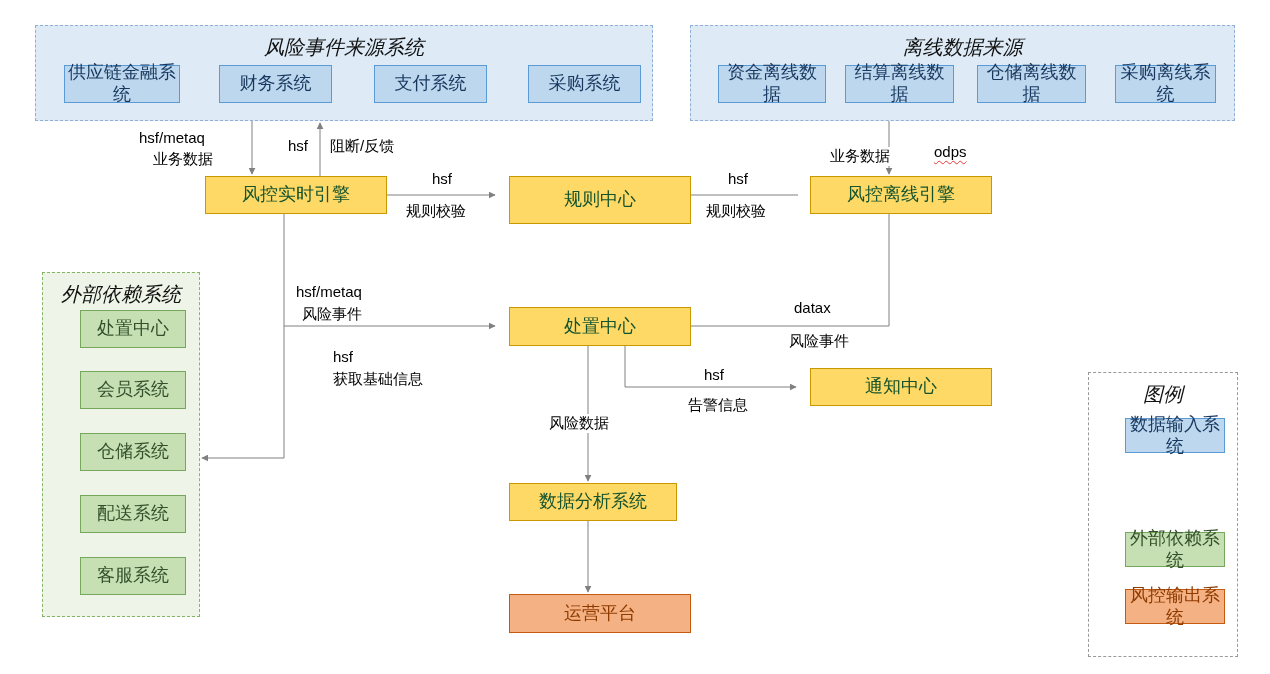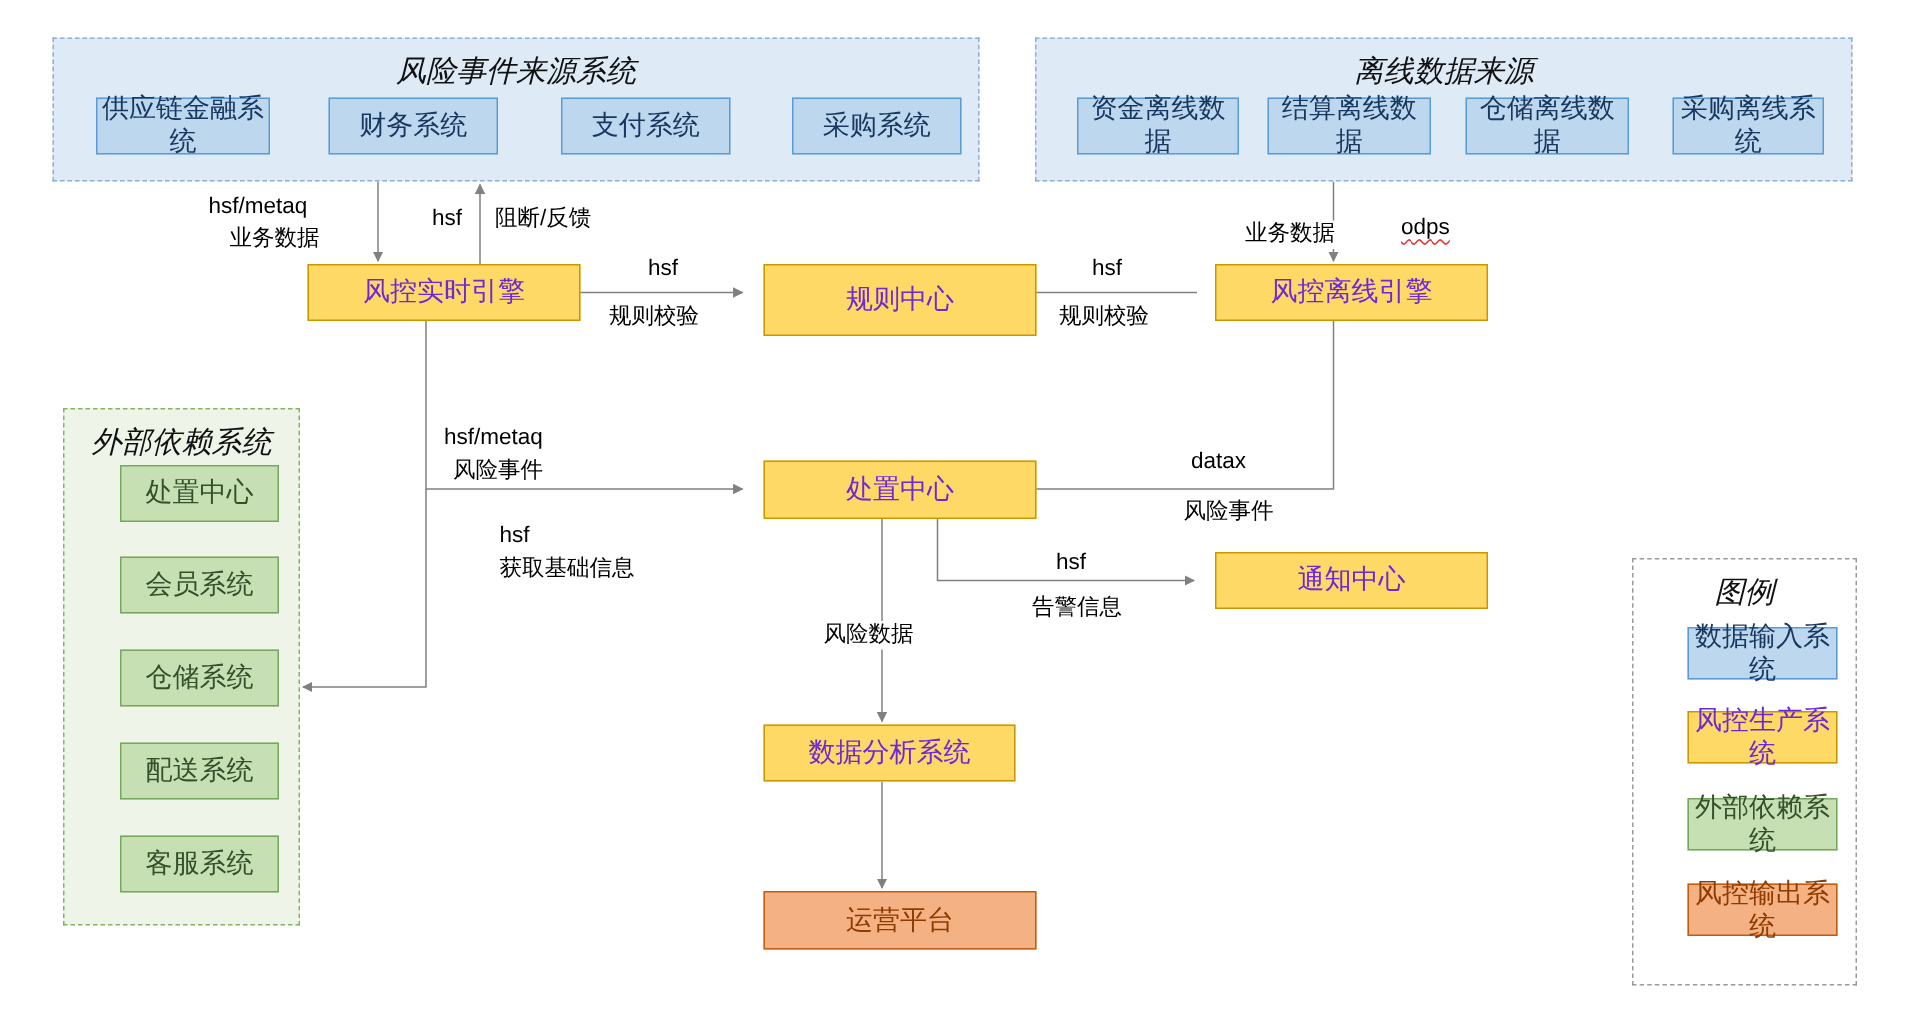--- a/index.html
+++ b/index.html
@@ -10,21 +10,21 @@
 
   .group { position: absolute; border: 1px dashed #999; }
   .g-blue   { background: #DEEBF7; border-color: #8FAFD4; }
   .g-green  { background: #EEF5E8; border-color: #84B566; }
   .g-legend { background: #ffffff; border-color: #9a9a9a; }
   .group-title { position: absolute; top: 8px; left: 0; right: 0; text-align: center; font-size: 20px; color: #111; font-style: italic; }
 
   .node { position: absolute; display: flex; align-items: center; justify-content: center;
           font-size: 18px; border: 1px solid; text-align: center; line-height: 1.2; margin-left: 12px; }
   .n-blue   { background: #BDD7EE; border-color: #5B9BD5; color: #17375E; }
-  .n-yellow { background: #FFD966; border-color: #C99700; color: #6d28d9; }
+  .n-yellow { background: #FFD966; border-color: #C99700; color: #14532d; }
   .n-green  { background: #C6E0B4; border-color: #76A75C; color: #33502B; }
   .n-orange { background: #F4B183; border-color: #C55A11; color: #8E3B00; }
 
   .elabel { position: absolute; font-size: 15px; color: #000; background: #ffffff;
             padding: 0 2px; line-height: 1.25; white-space: nowrap; }
   .wavy { text-decoration: underline wavy #e53935 1px; text-underline-offset: 3px; }
 </style>
 </head>
 <body>
 
@@ -82,21 +82,20 @@
   <div class="node n-yellow" style="left:497px;top:307px;width:182px;height:39px">处置中心</div>
   <div class="node n-yellow" style="left:798px;top:368px;width:182px;height:38px">通知中心</div>
   <div class="node n-yellow" style="left:497px;top:483px;width:168px;height:38px">数据分析系统</div>
 
   <div class="node n-orange" style="left:497px;top:594px;width:182px;height:39px">运营平台</div>
 
   <div class="group g-legend" style="left:1088px;top:372px;width:150px;height:285px">
     <div class="group-title">图例</div>
   </div>
   <div class="node n-blue" style="left:1113px;top:418px;width:100px;height:35px">数据输入系统</div>
-  <div class="node n-yellow" style="left:1113px;top:474px;width:100px;height:35px">风控生产系统</div>
   <div class="node n-green" style="left:1113px;top:532px;width:100px;height:35px">外部依赖系统</div>
   <div class="node n-orange" style="left:1113px;top:589px;width:100px;height:35px">风控输出系统</div>
 
   <div class="elabel" style="left:137px;top:129px">hsf/metaq</div>
   <div class="elabel" style="left:151px;top:150px">业务数据</div>
 
   <div class="elabel" style="left:286px;top:137px">hsf</div>
   <div class="elabel" style="left:328px;top:137px">阻断/反馈</div>
 
   <div class="elabel" style="left:430px;top:170px">hsf</div>

